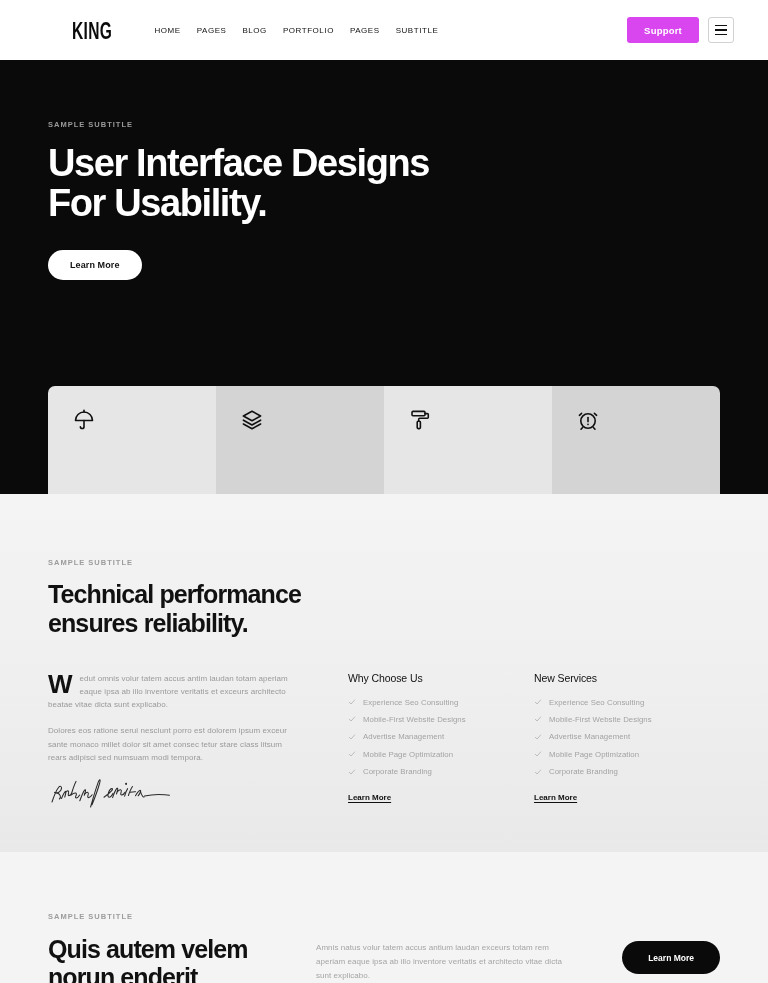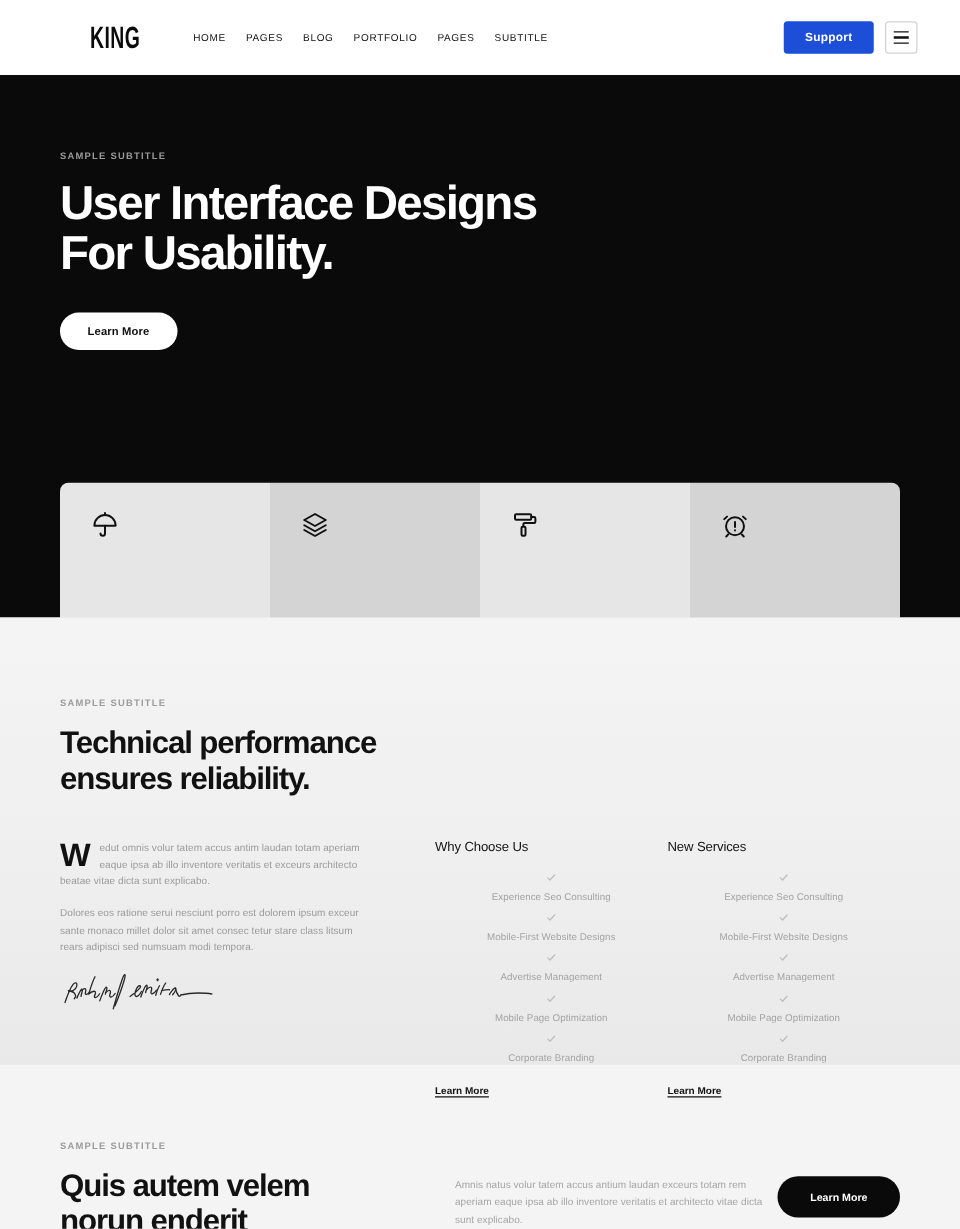--- a/index.html
+++ b/index.html
@@ -27,21 +27,21 @@
     line-height:1;
     margin-right:28px;
   }
   .nav{ display:flex; align-items:center; gap:16px; }
   .nav a{
     font-size:8px; font-weight:normal; letter-spacing:.55px;
     color:#111; text-decoration:none; white-space:nowrap;
   }
   .header-right{ margin-left:auto; display:flex; align-items:center; gap:9px; }
   .support-btn{
-    background:#1d4ed8; color:#fff; border:none;
+    background:#d946ef; color:#fff; border:none;
     font-size:9.5px; font-weight:bold; letter-spacing:.2px;
     width:72px; height:26px; border-radius:3px; cursor:pointer;
     font-family:"Liberation Sans", sans-serif;
   }
   .burger{
     width:26px; height:26px; border:1px solid #d2d2d2; background:#fff;
     border-radius:3px; display:flex; flex-direction:column;
     align-items:center; justify-content:center; gap:3px; cursor:pointer;
   }
   .burger span{ display:block; width:12px; height:1.4px; background:#111; }
@@ -116,40 +116,40 @@
   }
   .signature{ margin-top:14px; }
   .col-wrap{ display:flex; gap:0; margin-left:56px; flex:1; }
   .col{ width:186px; }
   .col h3{
     font-size:10.5px; font-weight:normal; color:#111; letter-spacing:-.1px;
   }
   .col ul{ list-style:none; margin-top:14px; }
   .col li{
     display:flex; align-items:center; gap:7px;
-    font-size:7.8px; color:#a3a3a3; margin-bottom:8.4px; letter-spacing:.05px;flex-direction:column;
+    font-size:7.8px; color:#a3a3a3; margin-bottom:8.4px; letter-spacing:.05px;
   }
   .check{ width:8px; height:8px; flex:none; }
   .col-link{
     display:inline-block; margin-top:9px;
     font-size:8px; font-weight:bold; color:#111;
     text-decoration:underline; text-underline-offset:2px;
   }
 
   
   .sec3{ background:#f4f4f4; padding:0 48px; height:131px; }
   .sec3 .kicker{ padding-top:60px; color:#9c9c9c; }
   .sec3-row{ display:flex; align-items:flex-start; margin-top:14px; }
   .sec3-title{
     font-size:25px; font-weight:bold; line-height:1.13;
     letter-spacing:-.9px; color:#111; width:268px; flex:none;
   }
   .sec3-text{
     font-size:8px; line-height:1.72; color:#a5a5a5;
-    width:252px; margin-left:48px; margin-top:6px; letter-spacing:.05px;
+    width:252px; margin-top:6px; letter-spacing:.05px;
   }
   .sec3-btn{
     margin-left:auto; margin-top:6px;
     background:#0a0a0a; color:#fff; border:none;
     height:33px; padding:0 26px; border-radius:18px;
     font-size:8.5px; font-weight:bold; cursor:pointer;
     font-family:"Liberation Sans", sans-serif;
   }
 </style>
 </head>

